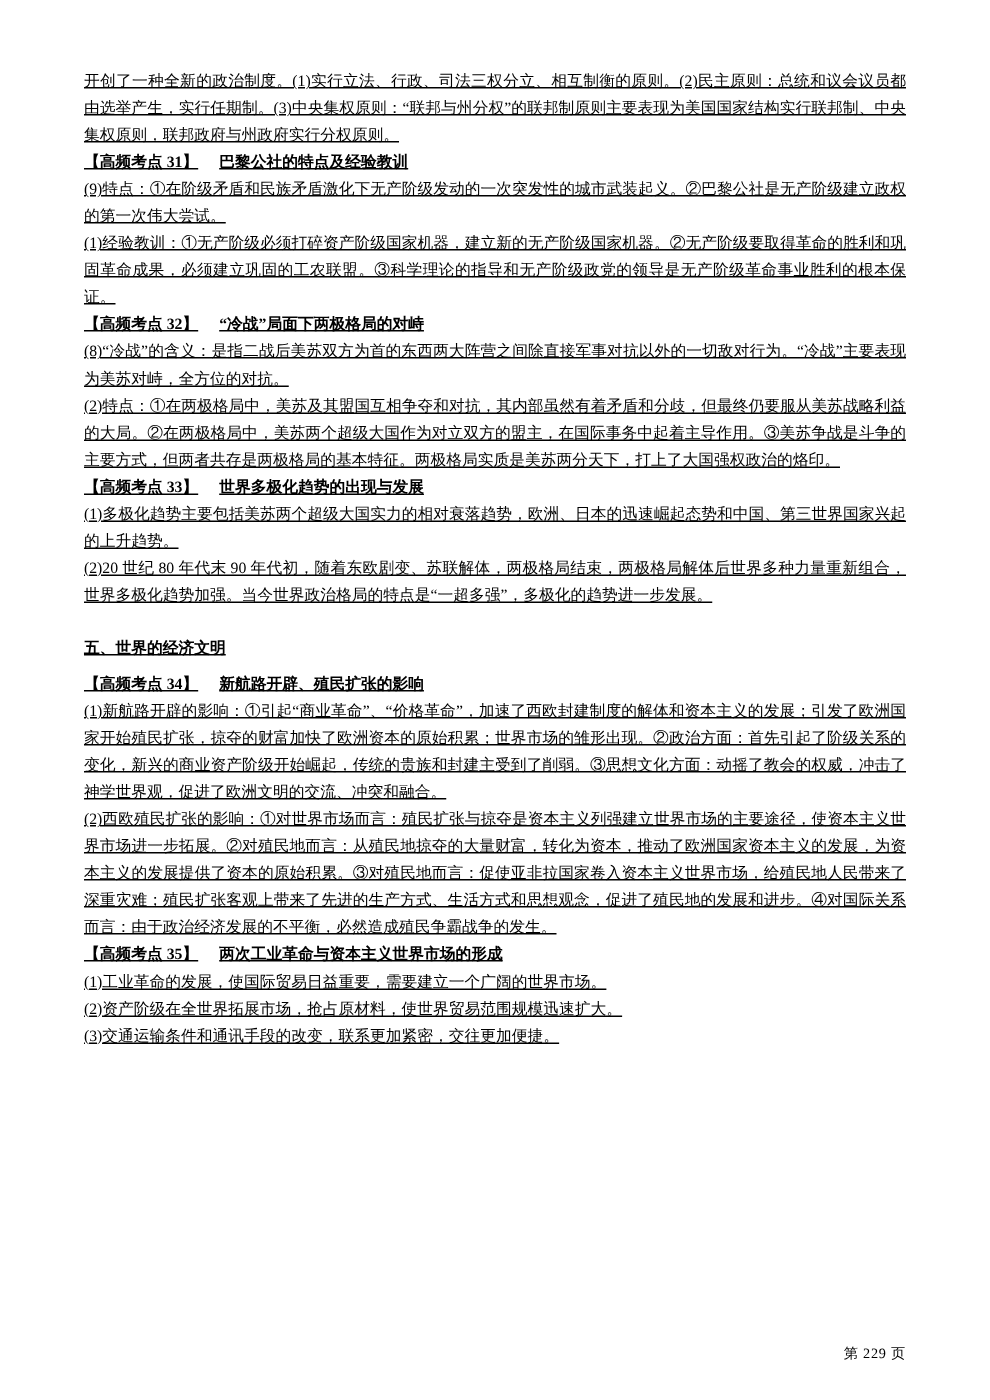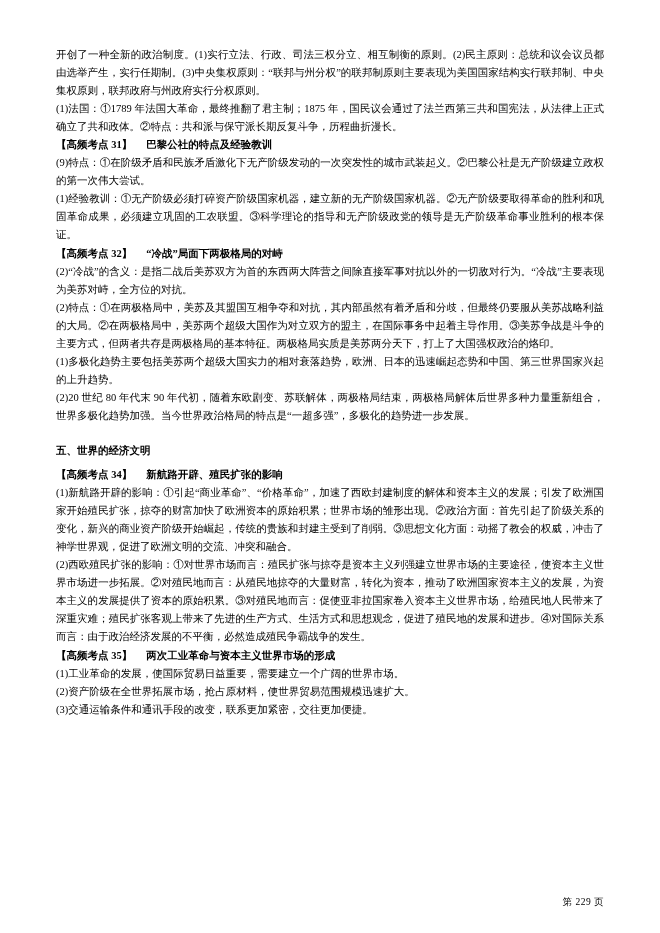--- a/index.html
+++ b/index.html
@@ -17,20 +17,21 @@
     position: relative;
     width: 660px;
     height: 933px;
     box-sizing: border-box;
     padding: 46px 56px 30px 56px;
   }
   .content {
     font-size: 10.5px;
     line-height: 1.72;
     text-align: justify;
+    text-decoration: underline;
   }
   .para {
     margin: 0;
     text-indent: 0;
     word-break: break-all;
   }
   .head {
     margin: 0;
     font-weight: bold;
     word-break: break-all;
@@ -56,32 +57,32 @@
 </style>
 </head>
 <body>
 
 <div class="page">
   <div class="content">
 
     <p class="para">开创了一种全新的政治制度。(1)实行立法、行政、司法三权分立、相互制衡的原则。(2)民主原则：总统和议会议员都由选举产生，实行任期制。(3)中央集权原则：“联邦与州分权”的联邦制原则主要表现为美国国家结构实行联邦制、中央集权原则，联邦政府与州政府实行分权原则。</p>
 
 
-    <p class="para">(1)法国：①1789 年法国大革命，最终推翻了君主制；1875 年，国民议会通过了法兰西第三共和国宪法，从法律上正式确立了共和政体。②特点：共和派与保守派长期反复斗争，历程曲折漫长。</p>
 
     <p class="head"><span>【高频考点 31】</span><span class="gap"></span><span>巴黎公社的特点及经验教训</span></p>
 
     <p class="para">(9)特点：①在阶级矛盾和民族矛盾激化下无产阶级发动的一次突发性的城市武装起义。②巴黎公社是无产阶级建立政权的第一次伟大尝试。</p>
     <p class="para">(1)经验教训：①无产阶级必须打碎资产阶级国家机器，建立新的无产阶级国家机器。②无产阶级要取得革命的胜利和巩固革命成果，必须建立巩固的工农联盟。③科学理论的指导和无产阶级政党的领导是无产阶级革命事业胜利的根本保证。</p>
 
     <p class="head"><span>【高频考点 32】</span><span class="gap"></span><span>“冷战”局面下两极格局的对峙</span></p>
 
-    <p class="para">(2)“冷战”的含义：是指二战后美苏双方为首的东西两大阵营之间除直接军事对抗以外的一切敌对行为。“冷战”主要表现为美苏对峙，全方位的对抗。</p>
+    <p class="para">(8)“冷战”的含义：是指二战后美苏双方为首的东西两大阵营之间除直接军事对抗以外的一切敌对行为。“冷战”主要表现为美苏对峙，全方位的对抗。</p>
     <p class="para">(2)特点：①在两极格局中，美苏及其盟国互相争夺和对抗，其内部虽然有着矛盾和分歧，但最终仍要服从美苏战略利益的大局。②在两极格局中，美苏两个超级大国作为对立双方的盟主，在国际事务中起着主导作用。③美苏争战是斗争的主要方式，但两者共存是两极格局的基本特征。两极格局实质是美苏两分天下，打上了大国强权政治的烙印。</p>
 
+    <p class="head"><span>【高频考点 33】</span><span class="gap"></span><span>世界多极化趋势的出现与发展</span></p>
 
     <p class="para">(1)多极化趋势主要包括美苏两个超级大国实力的相对衰落趋势，欧洲、日本的迅速崛起态势和中国、第三世界国家兴起的上升趋势。</p>
     <p class="para">(2)20 世纪 80 年代末 90 年代初，随着东欧剧变、苏联解体，两极格局结束，两极格局解体后世界多种力量重新组合，世界多极化趋势加强。当今世界政治格局的特点是“一超多强”，多极化的趋势进一步发展。</p>
 
     <p class="section-title">五、世界的经济文明</p>
 
     <p class="head"><span>【高频考点 34】</span><span class="gap"></span><span>新航路开辟、殖民扩张的影响</span></p>
 
     <p class="para">(1)新航路开辟的影响：①引起“商业革命”、“价格革命”，加速了西欧封建制度的解体和资本主义的发展；引发了欧洲国家开始殖民扩张，掠夺的财富加快了欧洲资本的原始积累；世界市场的雏形出现。②政治方面：首先引起了阶级关系的变化，新兴的商业资产阶级开始崛起，传统的贵族和封建主受到了削弱。③思想文化方面：动摇了教会的权威，冲击了神学世界观，促进了欧洲文明的交流、冲突和融合。</p>
     <p class="para">(2)西欧殖民扩张的影响：①对世界市场而言：殖民扩张与掠夺是资本主义列强建立世界市场的主要途径，使资本主义世界市场进一步拓展。②对殖民地而言：从殖民地掠夺的大量财富，转化为资本，推动了欧洲国家资本主义的发展，为资本主义的发展提供了资本的原始积累。③对殖民地而言：促使亚非拉国家卷入资本主义世界市场，给殖民地人民带来了深重灾难；殖民扩张客观上带来了先进的生产方式、生活方式和思想观念，促进了殖民地的发展和进步。④对国际关系而言：由于政治经济发展的不平衡，必然造成殖民争霸战争的发生。</p>

